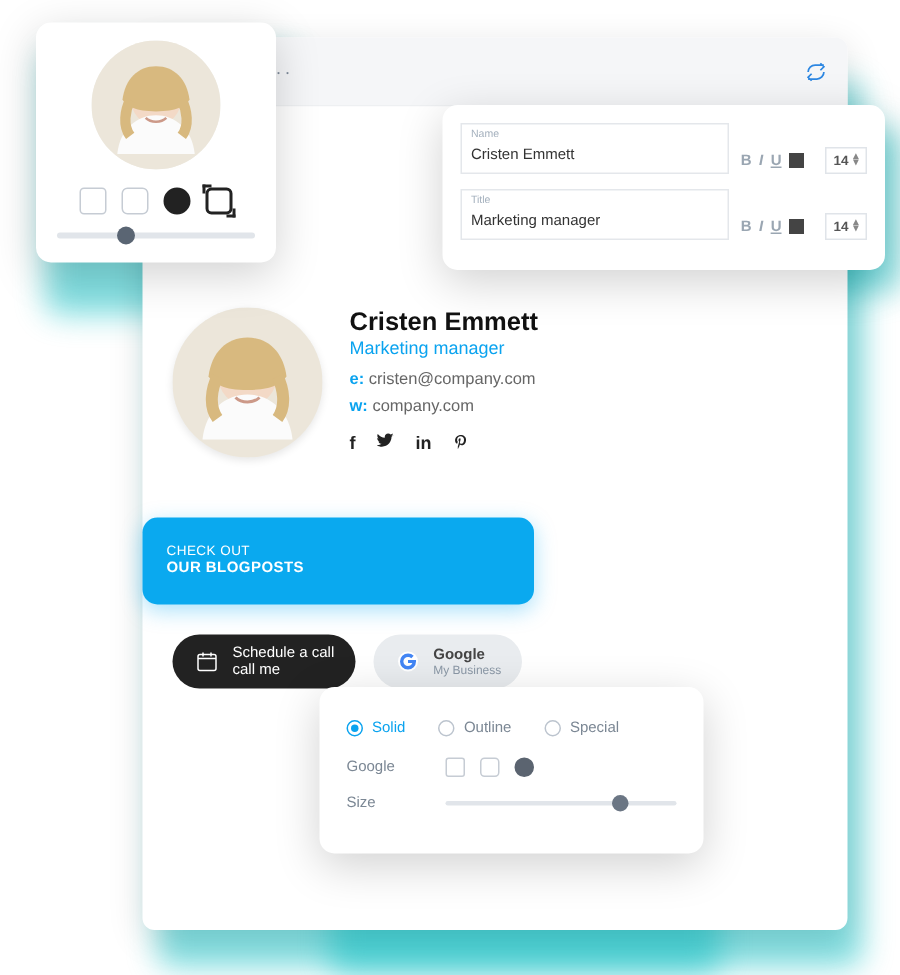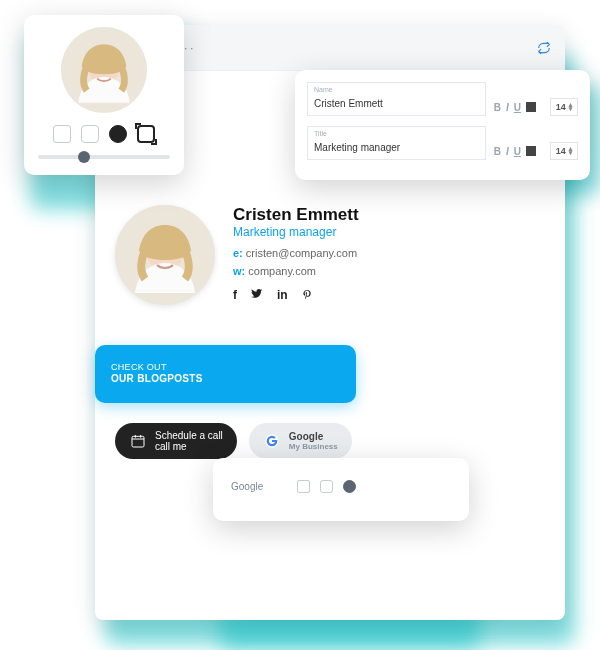--- a/index.html
+++ b/index.html
@@ -37,21 +37,21 @@
   .cta-banner { position:absolute; left:0; top:320px; width:261px; height:58px; background:#0aa9ef; border-radius:10px; display:flex; align-items:center; padding:0 10px 0 16px; gap:0; box-shadow:0 4px 14px rgba(10,170,240,0.35);}
   .cta-text { color:#fff; font-size:10px; line-height:1.25; font-weight:700; letter-spacing:.3px;}
   .cta-text .l1{ font-weight:400; font-size:9px;}
   .cta-btn { background:#fff; color:#222; border-radius:18px; font-size:11px; font-weight:600; height:28px; display:flex; align-items:center; padding:0 20px; }
 
   
   .pill-row{ position:absolute; left:20px; top:398px; display:flex; gap:12px;}
   .pill{ height:36px; border-radius:20px; display:flex; align-items:center; gap:8px; padding:0 14px; font-size:10px; }
   .pill-dark{ background:#222; color:#fff;}
   .pill-light{ background:#e9ecef; color:#444; font-weight:600;}
-  .pill small{display:block; font-weight:700; color:#8b98a6; font-size:8px;}
+  .pill small{display:block; font-weight:400; color:#8b98a6; font-size:8px;}
   .pill-ico{ width:18px;height:18px; display:flex;align-items:center;justify-content:center;}
 
   
   .avatar-pop { position:absolute; left:24px; top:15px; width:160px; background:#fff; border-radius:10px; box-shadow:0 8px 30px rgba(0,0,0,0.18); padding:12px 14px 16px; }
   .avatar-sm { width:86px; height:86px; border-radius:50%; overflow:hidden; margin:0 auto 12px; background:#f0eee8;}
   .avatar-sm svg{width:100%;height:100%;}
   .shape-row{ display:flex; gap:10px; justify-content:center; align-items:center;}
   .shape-sw{ width:18px;height:18px; border:1px solid #c6ccd4; cursor:pointer;}
   .shape-sw.sq{ border-radius:3px;}
   .shape-sw.rd{ border-radius:4px;}
@@ -237,21 +237,43 @@
       <span style="width:4px"></span>
       <div class="fmt-sz">
         <span>14</span>
         <span class="ar">▴<br>▾</span>
       </div>
     </div>
   </div>
 </div>
 
 <div class="style-pop">
+  <div class="opt-row">
+    <div class="radio on">
+        <div class="r"></div>
+        <span>Solid</span>
+      </div>
+    <div class="radio">
+        <div class="r"></div>
+        <span>Outline</span>
+      </div>
+    <div class="radio">
+        <div class="r"></div>
+        <span>Special</span>
+      </div>
+  </div>
   <div class="st-row">
     <div class="st-lbl">Google</div>
     <div class="st-val">
       <div class="mini-sw r1"></div>
       <div class="mini-sw r2"></div>
       <div class="mini-sw r3"></div>
     </div>
   </div>
+  <div class="st-row">
+    <div class="st-lbl">Size</div>
+    <div class="st-val">
+        <div class="hslider">
+          <div class="kn" style="left:72%"></div>
+        </div>
+      </div>
+  </div>
 </div>
 
 </body></html>

